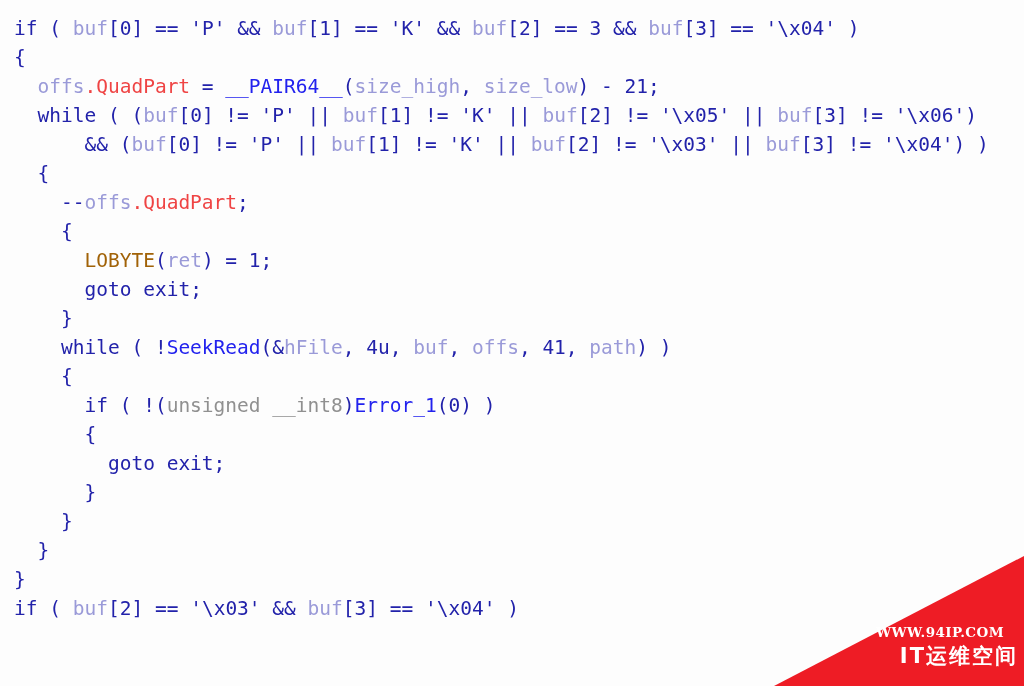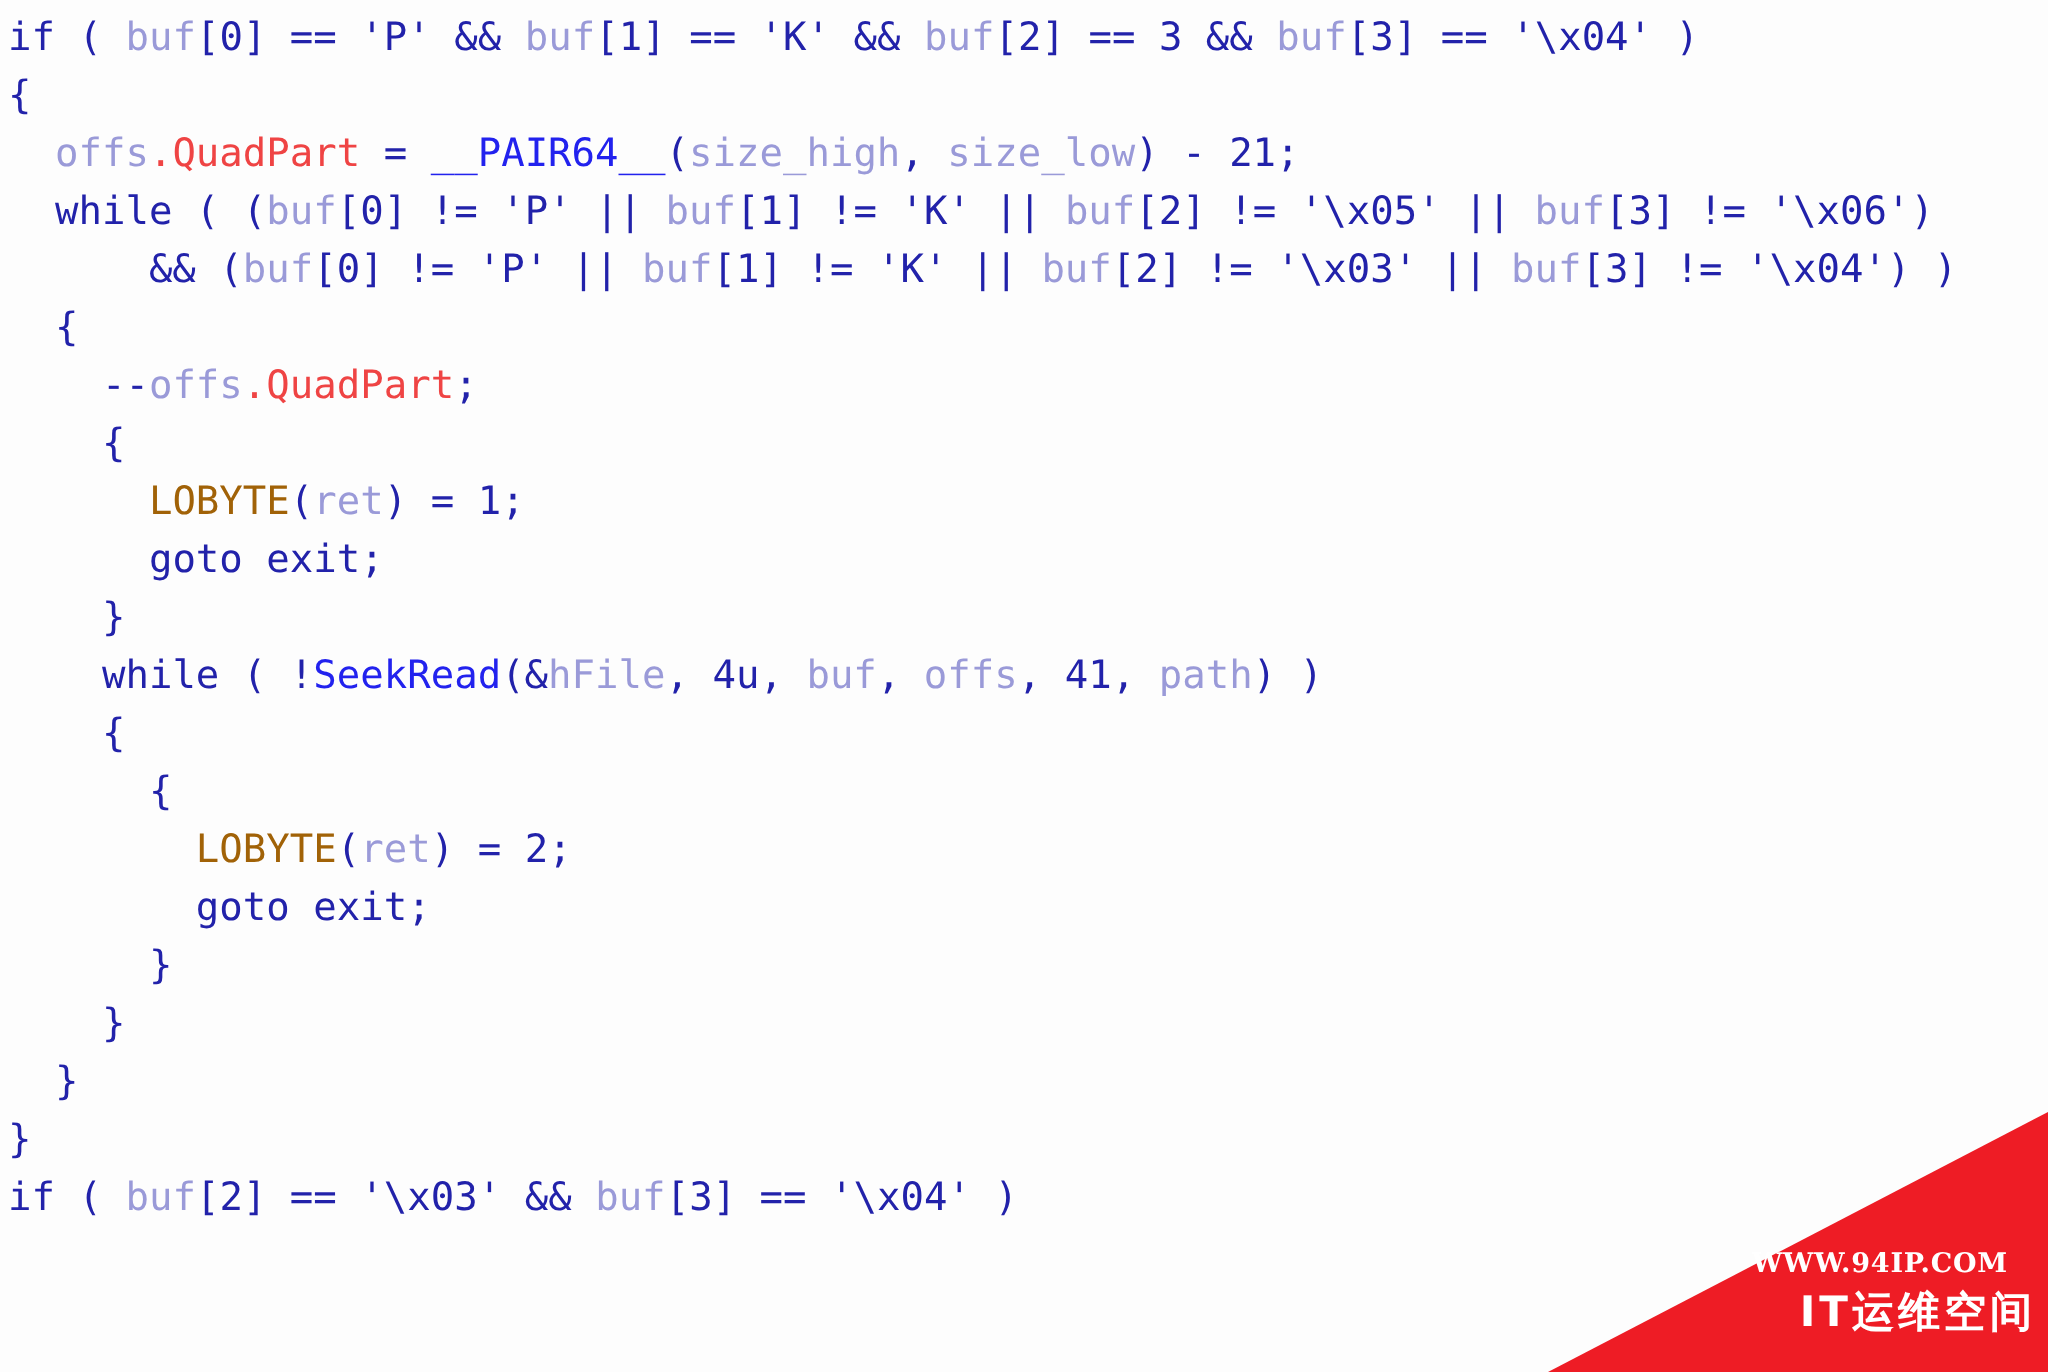--- a/index.html
+++ b/index.html
@@ -13,21 +13,21 @@
     background: #fdfdfd;
     font-family: "DejaVu Sans Mono", "Liberation Mono", monospace;
     overflow: hidden;
   }
 
   #code-view {
     position: relative;
     width: 1024px;
     height: 686px;
     background: #fdfdfd;
-    padding: 4px;
+    padding: 14px;
     box-sizing: border-box;
   }
 
   .code-line {
     position: relative;
     height: 29px;
     line-height: 29px;
     font-size: 19.5px;
     white-space: pre;
     font-family: "DejaVu Sans Mono", "Liberation Mono", monospace;
@@ -111,24 +111,24 @@
   <div class="code-line"><span class="t-punct">      </span><span class="t-macro">LOBYTE</span><span class="t-punct">(</span><span class="t-var">ret</span><span class="t-punct">) = </span><span class="t-num">1</span><span class="t-punct">;</span></div>
 
   <div class="code-line"><span class="t-punct">      </span><span class="t-kw">goto</span><span class="t-punct"> </span><span class="t-label">exit</span><span class="t-punct">;</span></div>
 
   <div class="code-line"><span class="t-punct">    }</span></div>
 
   <div class="code-line"><span class="t-punct">    </span><span class="t-kw">while</span><span class="t-punct"> ( !</span><span class="t-fn">SeekRead</span><span class="t-punct">(&amp;</span><span class="t-var">hFile</span><span class="t-punct">, </span><span class="t-num">4u</span><span class="t-punct">, </span><span class="t-var">buf</span><span class="t-punct">, </span><span class="t-var">offs</span><span class="t-punct">, </span><span class="t-num">41</span><span class="t-punct">, </span><span class="t-var">path</span><span class="t-punct">) )</span></div>
 
   <div class="code-line"><span class="t-punct">    {</span></div>
 
+  <div class="code-line"><span class="t-punct">      </span><span class="t-kw">if</span><span class="t-punct"> ( !(</span><span class="t-type">unsigned __int8</span><span class="t-punct">)</span><span class="t-fn">Error_1</span><span class="t-punct">(</span><span class="t-num">0</span><span class="t-punct">) )</span></div>
 
   <div class="code-line"><span class="t-punct">      {</span></div>
 
-  <div class="code-line"><span class="t-punct">        </span><span class="t-macro">LOBYTE</span><span class="t-punct">(</span><span class="t-var">ret</span><span class="t-punct">) = </span><span class="t-num">2</span><span class="t-punct">;</span></div>
 
   <div class="code-line"><span class="t-punct">        </span><span class="t-kw">goto</span><span class="t-punct"> </span><span class="t-label">exit</span><span class="t-punct">;</span></div>
 
   <div class="code-line"><span class="t-punct">      }</span></div>
 
   <div class="code-line"><span class="t-punct">    }</span></div>
 
   <div class="code-line"><span class="t-punct">  }</span></div>
 
   <div class="code-line"><span class="t-punct">}</span></div>

